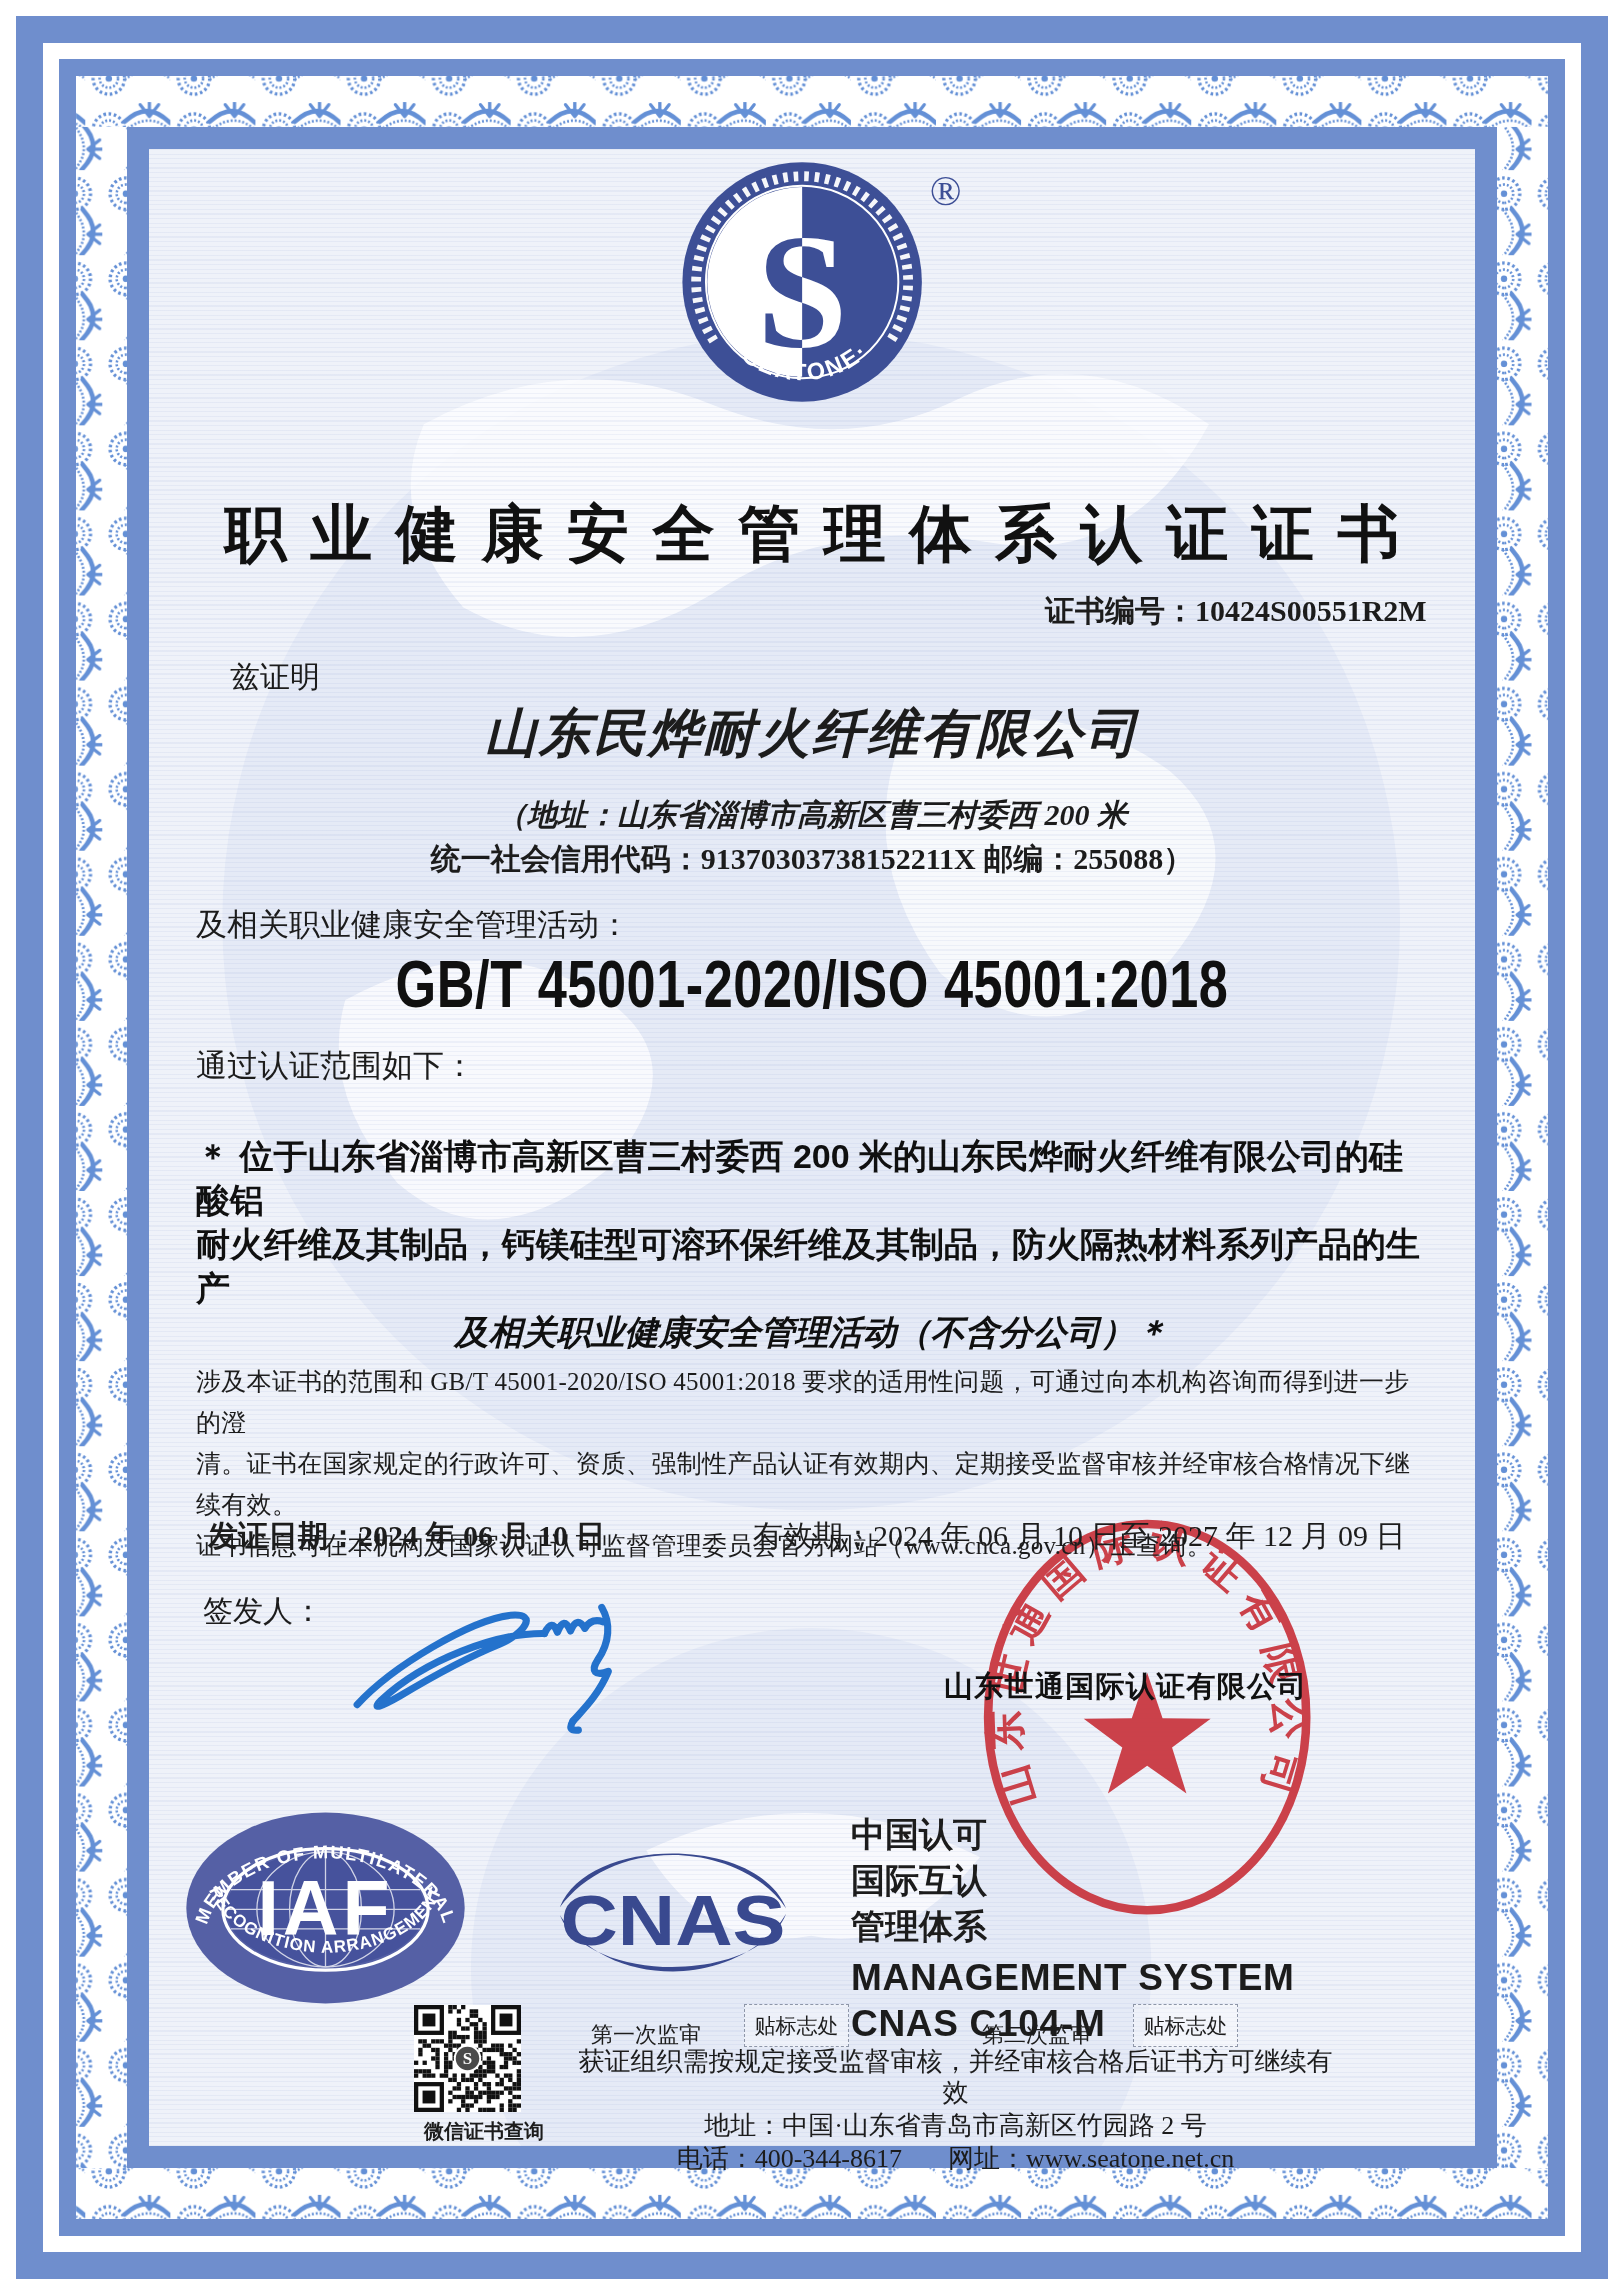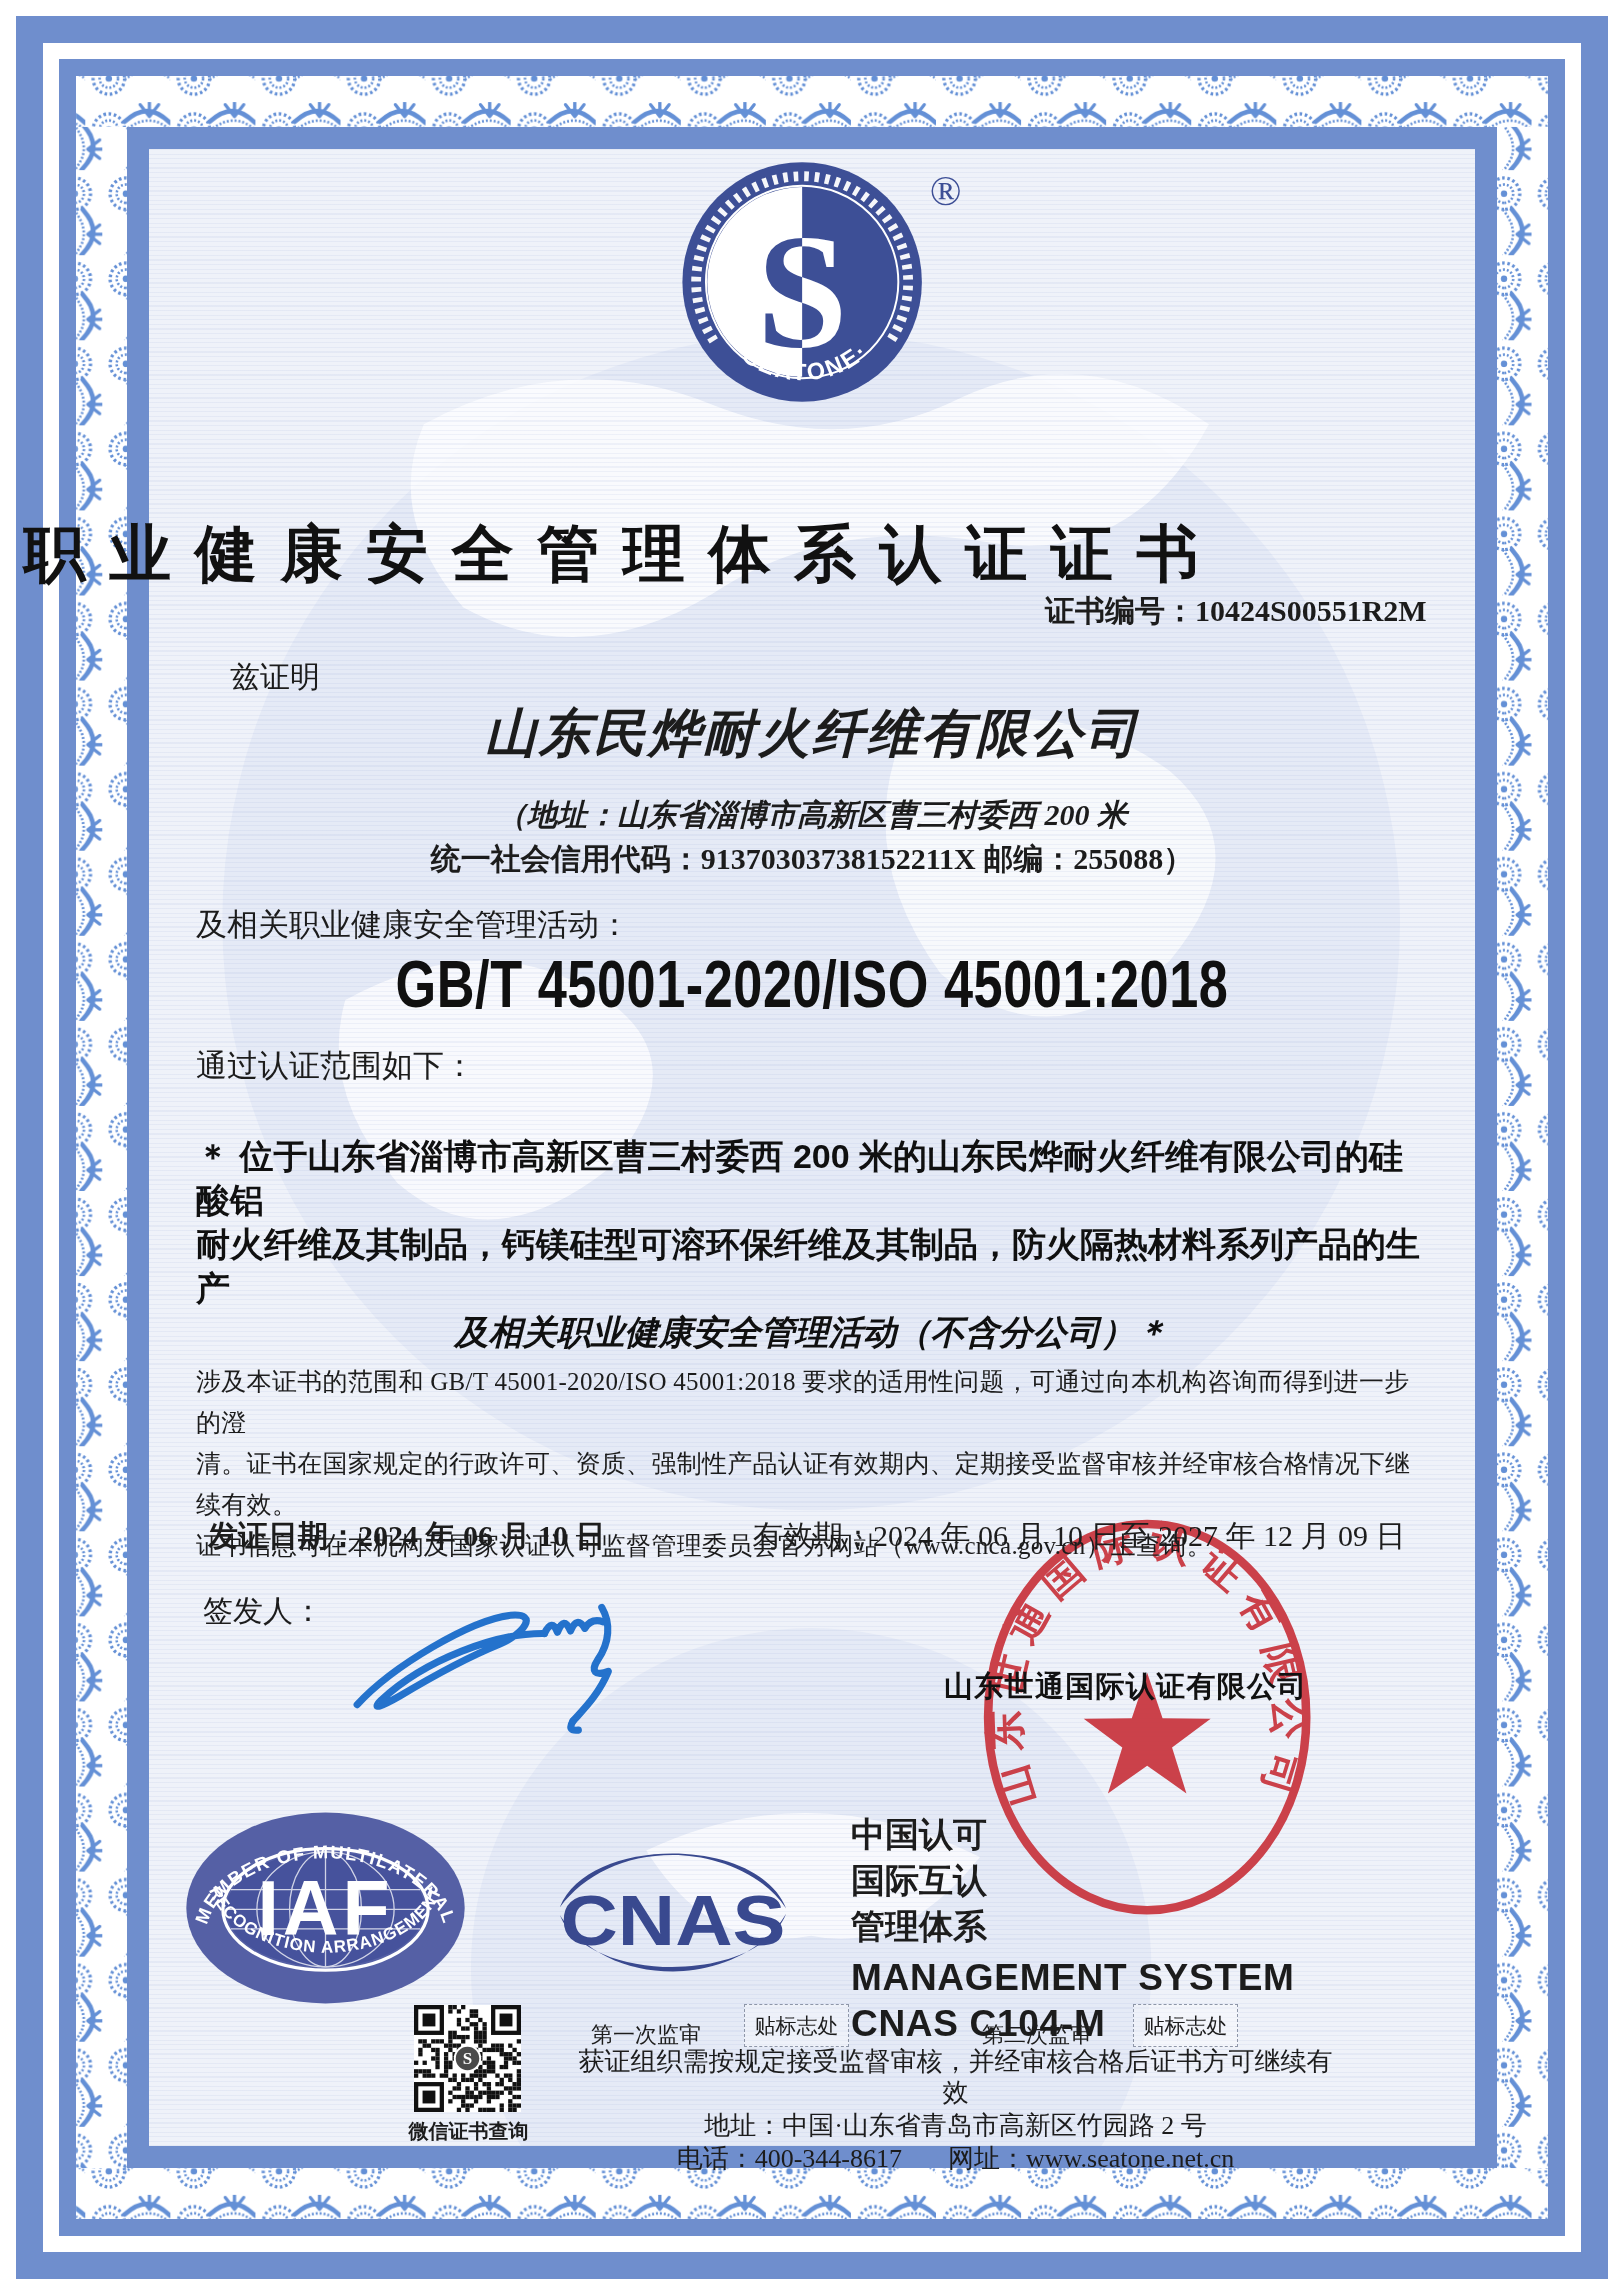--- a/index.html
+++ b/index.html
@@ -18,21 +18,21 @@
     position:absolute;inset:149px;
     background:#eff2f9;
   }
   .content::after{
     content:"";position:absolute;inset:0;
     background:repeating-linear-gradient(180deg, rgba(130,150,205,0.10) 0 1.3px, rgba(255,255,255,0) 1.3px 4.6px);
     pointer-events:none;
   }
   
   .title{
-    left:0;right:0;top:512px;
+    left:0;right:0;top:492px;text-align:center;
     font-size:62px;font-weight:700;letter-spacing:23.6px;text-indent:23.6px;color:#111;
   }
   .certno{left:1045px;top:591px;font-size:30px;font-weight:700;}
   .certify{left:196px;top:657px;font-size:30px;margin-left:34px;}
   .company{left:0;right:0;top:699px;text-align:center;font-size:52px;font-weight:700;letter-spacing:2.6px;font-style:italic;}
   .addr{left:0;right:0;top:795px;text-align:center;font-size:30px;font-weight:700;font-style:italic;}
   .credit{left:0;right:0;top:839px;text-align:center;font-size:30px;font-weight:700;}
   .stdlabel{left:196px;top:904px;font-size:31px;}
   .standard{
     left:0;right:0;top:945px;text-align:center;
@@ -44,21 +44,21 @@
     font-family:"Liberation Sans","DejaVu Sans",sans-serif;line-height:44px;color:#101010;}
   .scope .c{text-align:center;font-style:italic;}
   .clarify{left:196px;width:1231px;top:1361px;font-size:25px;line-height:41px;letter-spacing:0.3px;}
   .issue{left:208px;top:1516px;font-size:30px;font-weight:bold;}
   .valid{left:753px;top:1516px;font-size:30px;}
   .signer{left:203px;top:1591px;font-size:30px;}
   .stampline{left:944px;top:1667px;font-size:29px;font-weight:600;letter-spacing:1.3px;color:#111;z-index:6;}
   .cnblock{left:851px;top:1812px;font-size:34px;font-weight:700;line-height:46px;}
   .en1{left:851px;top:1957px;font-size:37px;font-weight:700;font-family:"Liberation Sans","DejaVu Sans",sans-serif;letter-spacing:0.7px;}
   .en2{left:851px;top:2003px;font-size:37px;font-weight:700;font-family:"Liberation Sans","DejaVu Sans",sans-serif;letter-spacing:0.7px;}
-  .qrcap{left:393px;top:2118px;width:151px;text-align:center;font-size:20px;font-weight:700;
+  .qrcap{left:393px;top:2118px;width:151px;text-align:right;font-size:20px;font-weight:700;
     font-family:"Liberation Sans","DejaVu Sans",sans-serif;}
   .survlabel{font-size:22px;top:2020px;}
   .survbox{top:2004px;width:103px;height:41px;border:1.3px dashed #8e96a8;
     display:flex;align-items:center;justify-content:center;font-size:21px;background:rgba(255,255,255,0.35);}
   .footcol{left:576px;top:2046px;width:759px;text-align:center;}
   .footcol div{font-size:26px;line-height:31px;margin-bottom:2px;}
   .gap{display:inline-block;width:46px;}
   svg{display:block;}
   .z5{z-index:5;}
 </style>

